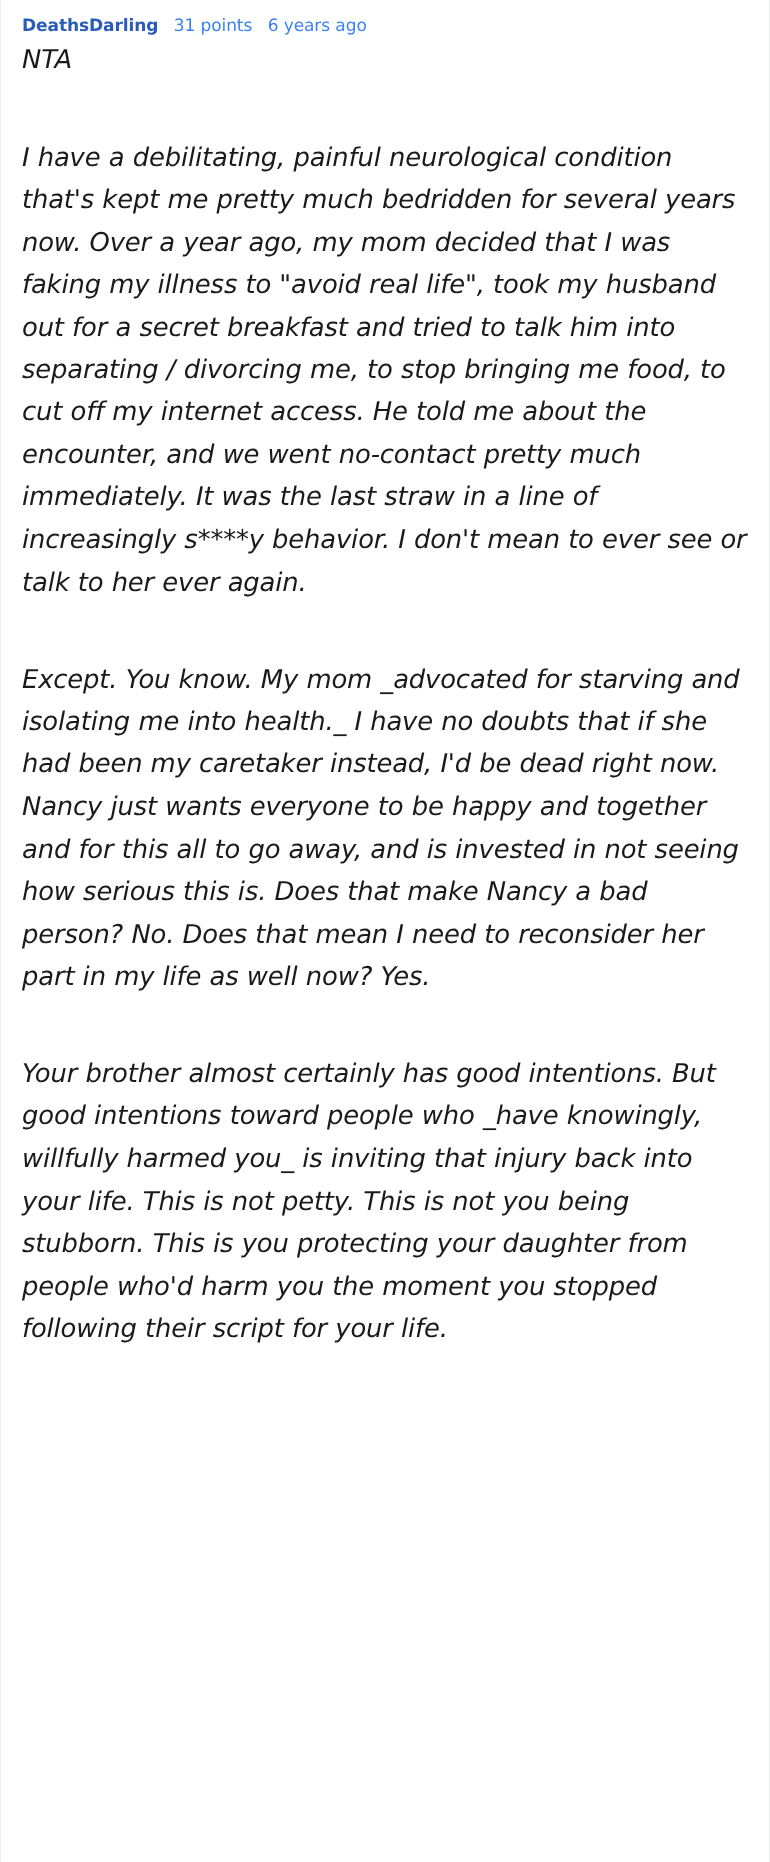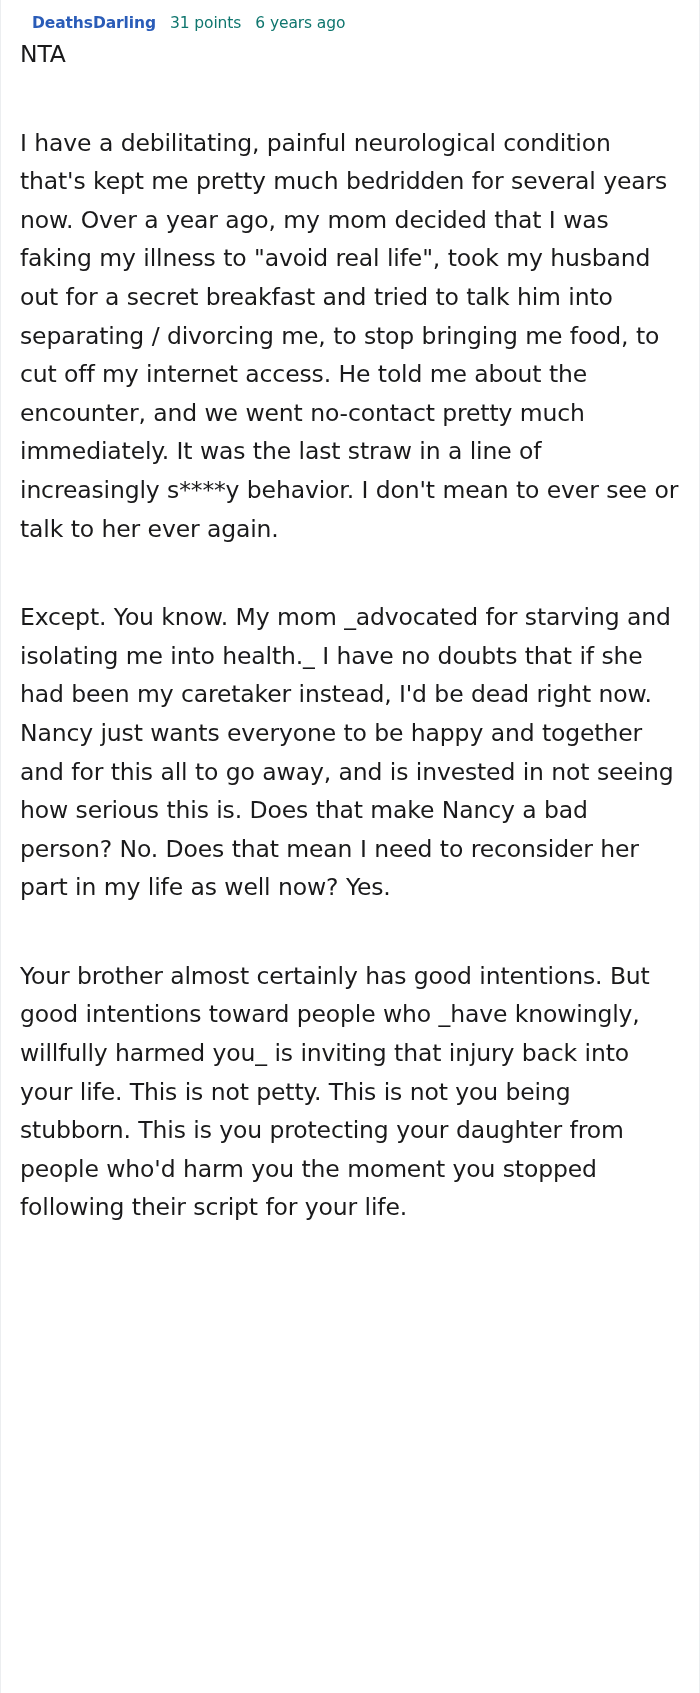--- a/index.html
+++ b/index.html
@@ -29,43 +29,43 @@
     left: 19px;
     top: 14px;
     right: 19px;
   }
   .comment-meta {
     display: flex;
     align-items: flex-end;
     gap: 14px;
     white-space: nowrap;
     margin-bottom: 3px;
-    margin-left: 12px;
   }
   .author {
     color: #2a5cb8;
     font-weight: bold;
     font-size: 15.5px;
     letter-spacing: -0.1px;
     text-decoration: none;
   }
   .points, .timestamp {
-    color: #0f766e;
+    color: #3b82f6;
     font-size: 15.5px;
     letter-spacing: -0.1px;
   }
   .comment-body {
     color: #1a1a1b;
     font-size: 23.5px;
     line-height: 38.6px;
     letter-spacing: -0.15px;
     word-spacing: 0.2px;
   }
   .comment-body p {
     margin: 0;
+    font-style: italic;
   }
   .comment-body p.verdict {
     margin-bottom: 38.6px;
   }
   .comment-body p + p.para {
     margin-top: 50px;
   }
 </style>
 </head>
 <body>

